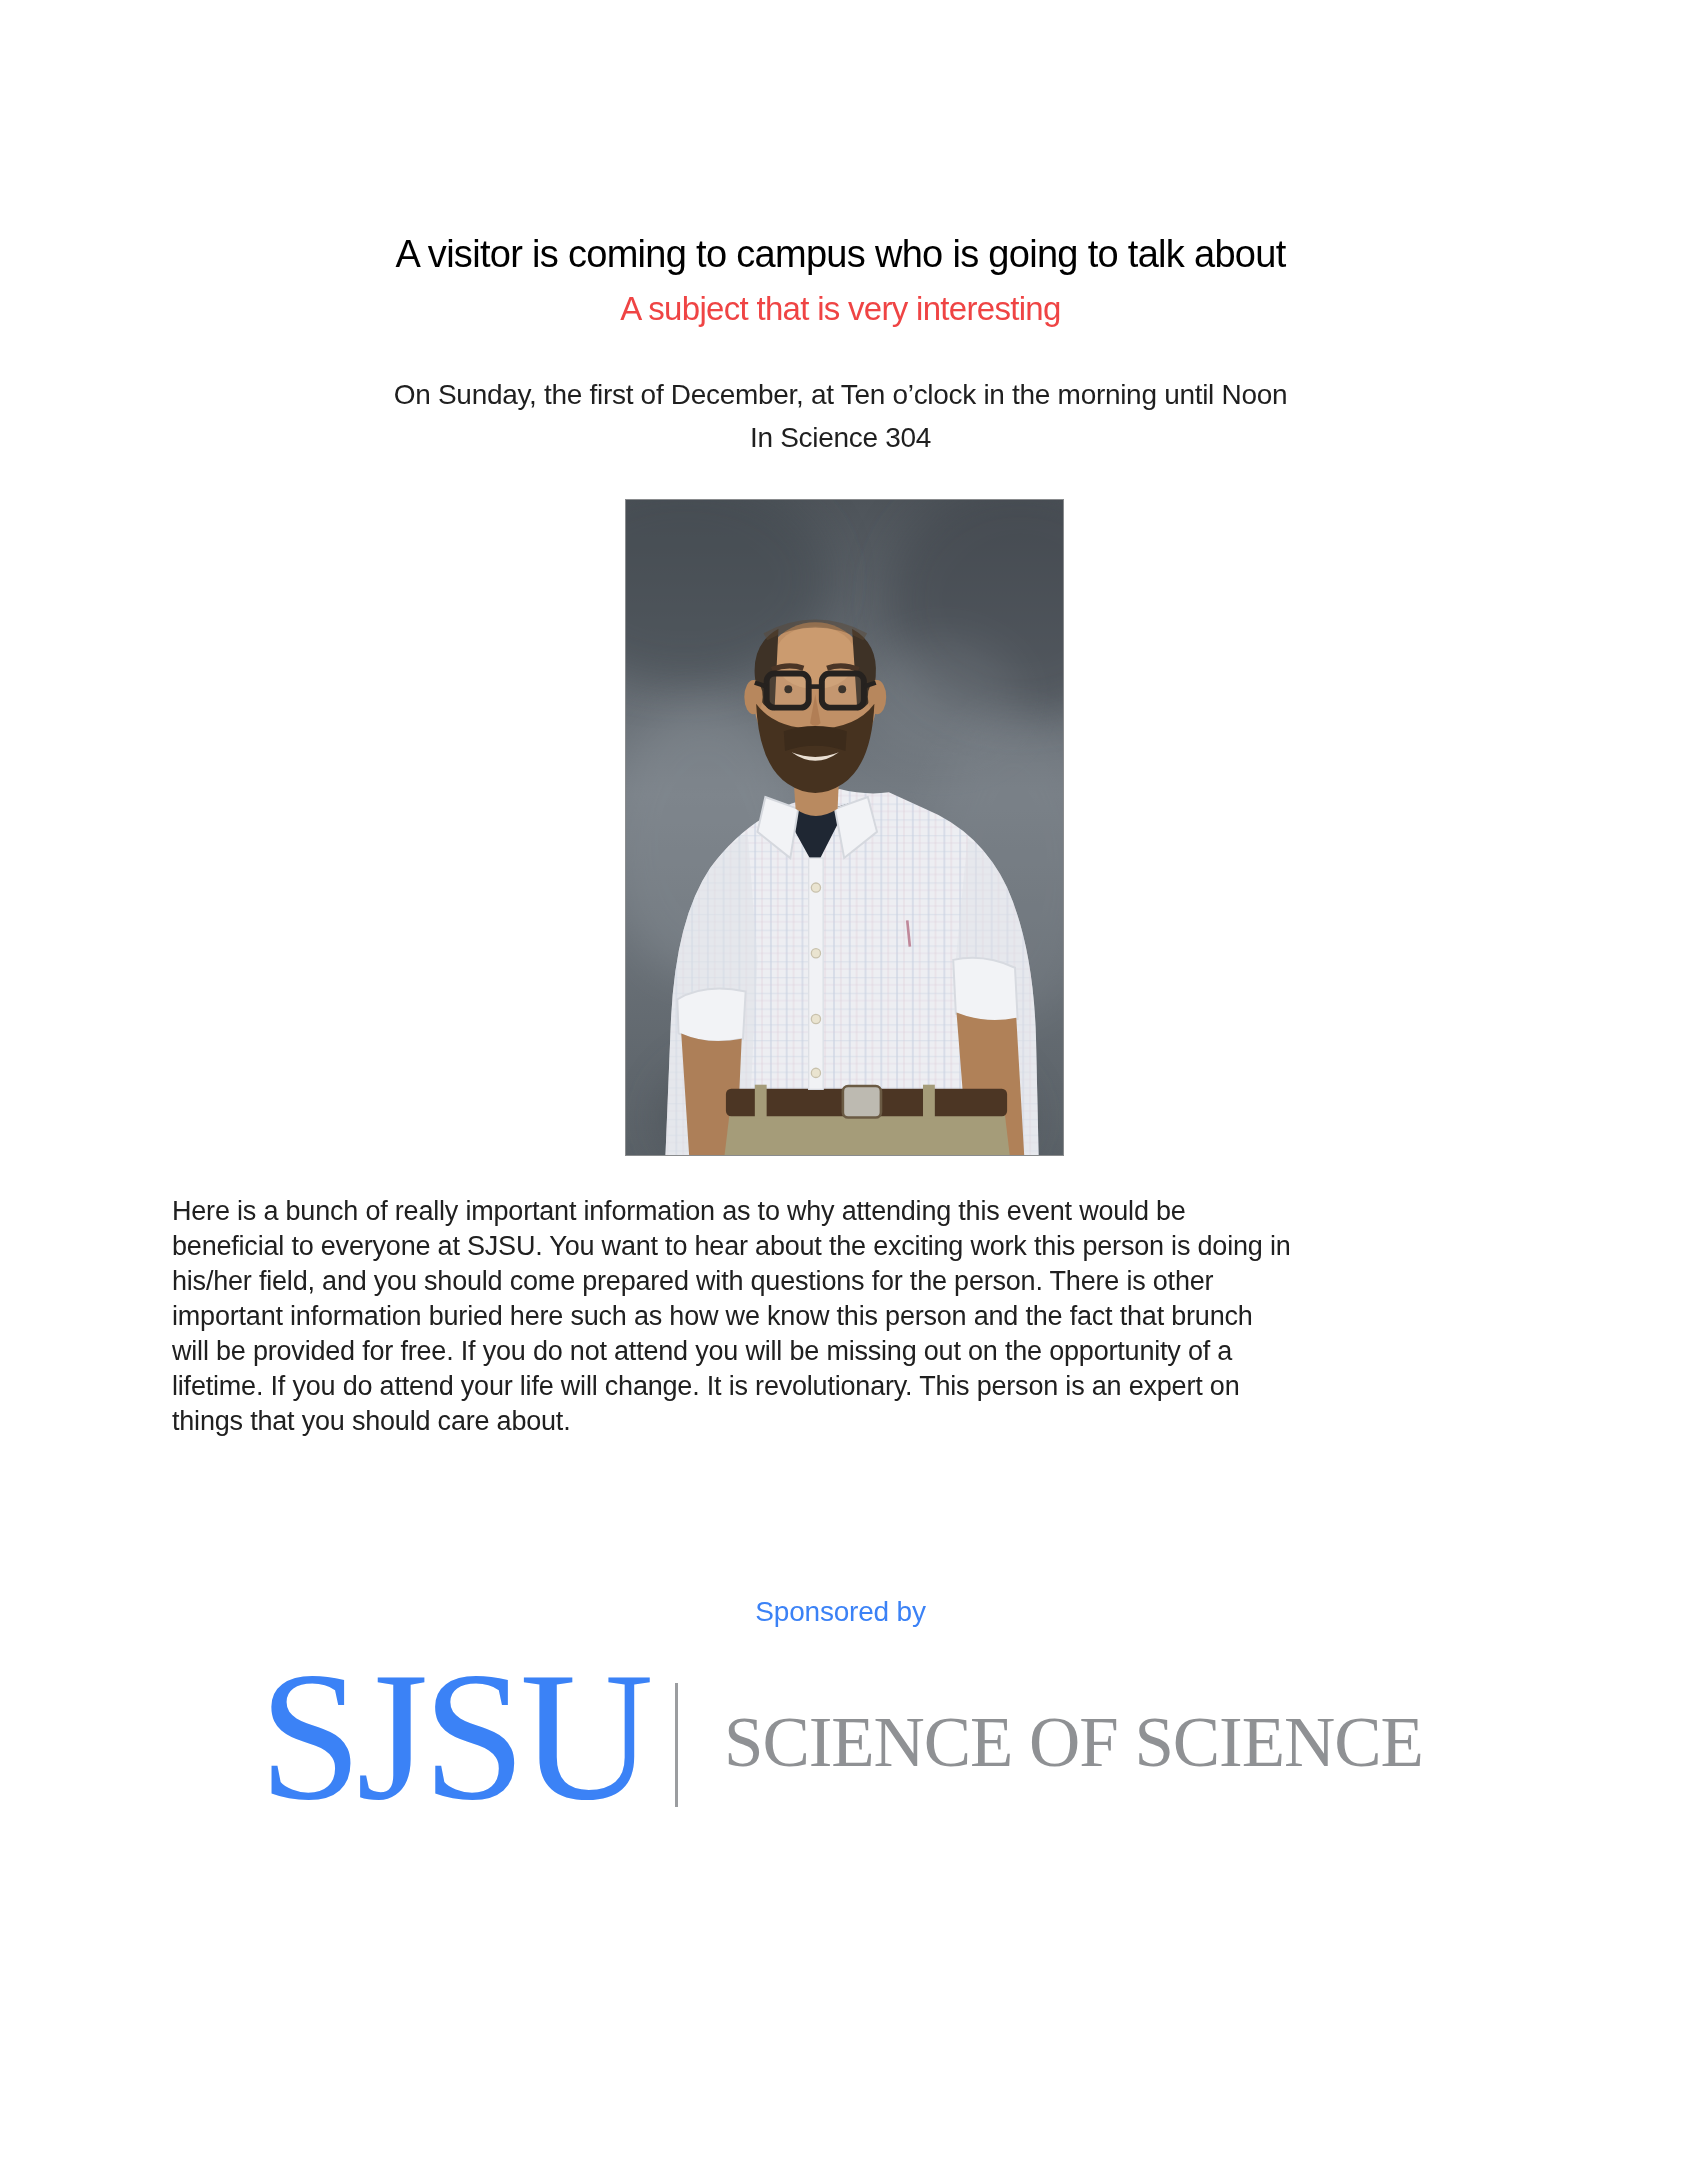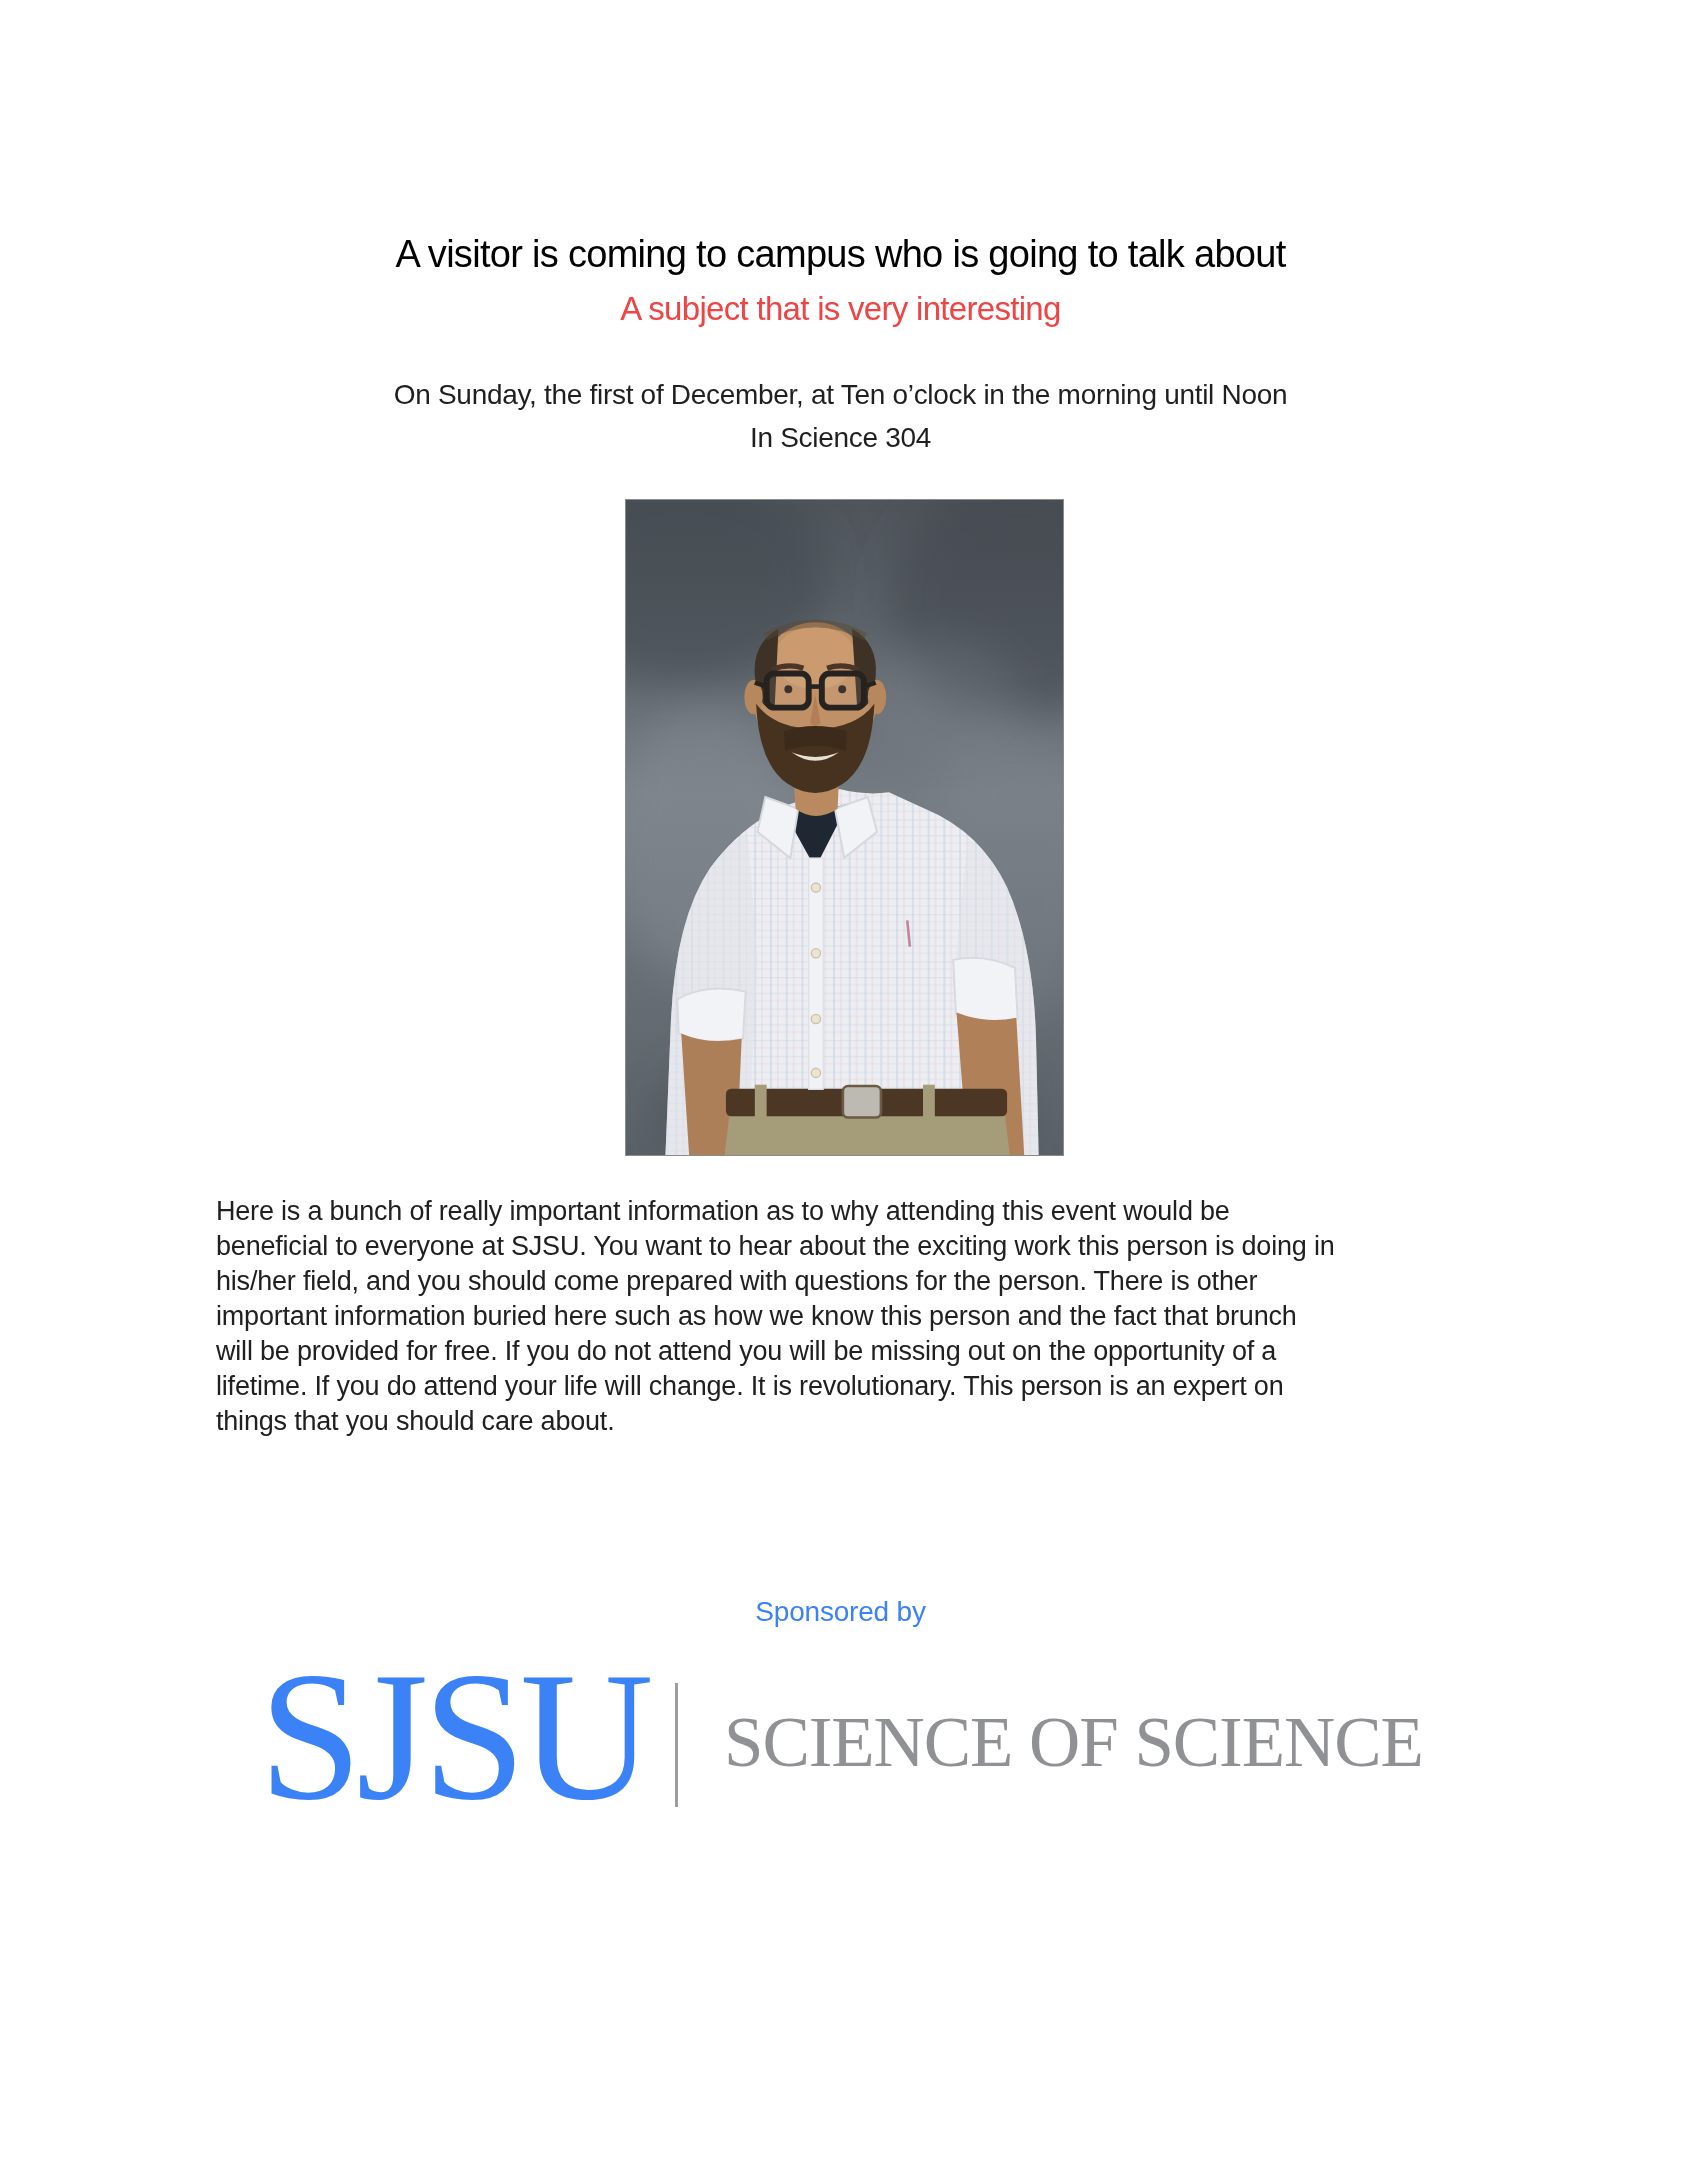--- a/index.html
+++ b/index.html
@@ -30,21 +30,21 @@
   }
   .photo-frame{
     position:absolute;left:626px;top:500px;width:437px;height:655px;
     outline:0.7px solid rgba(40,44,48,0.55);
     background:#6E757C;
   }
   .photo-frame svg{display:block;width:437px;height:655px;}
   .body-paragraph{
     position:absolute;left:172px;top:1194px;width:1360px;
     font-size:27px;line-height:35px;letter-spacing:-0.2px;
-    color:#202020;white-space:pre-line;margin-left:44px;
+    color:#202020;white-space:pre-line;
   }
   .signup-line{
     position:absolute;left:172px;top:1516px;width:1360px;
     font-size:27px;line-height:35px;letter-spacing:-0.2px;
     color:#202020;
   }
   .sponsored-label{
     top:1593px;
     font-size:28px;line-height:37px;letter-spacing:-0.2px;
     color:#3b82f6;

